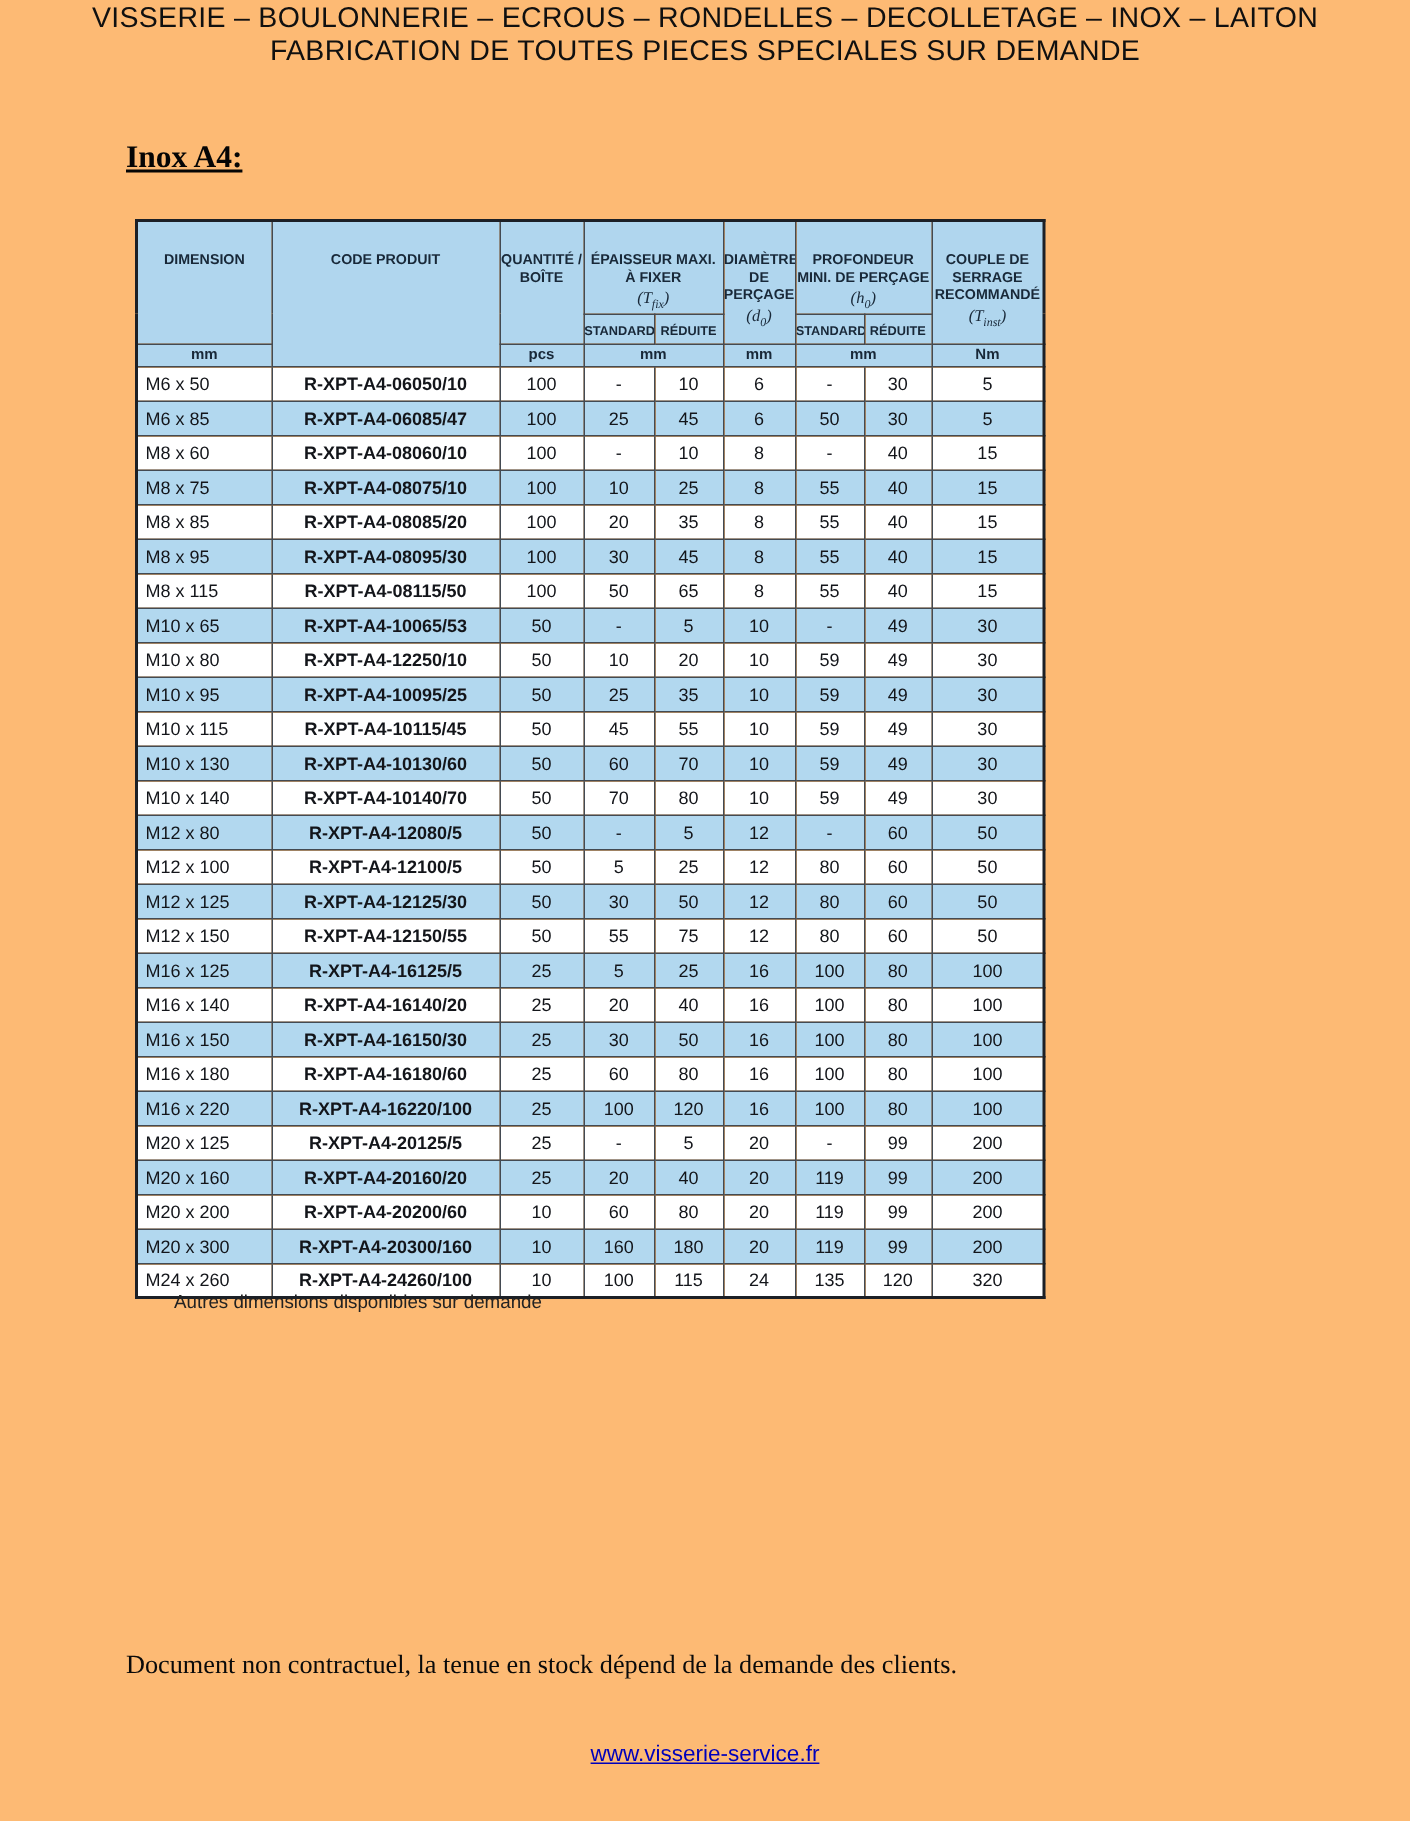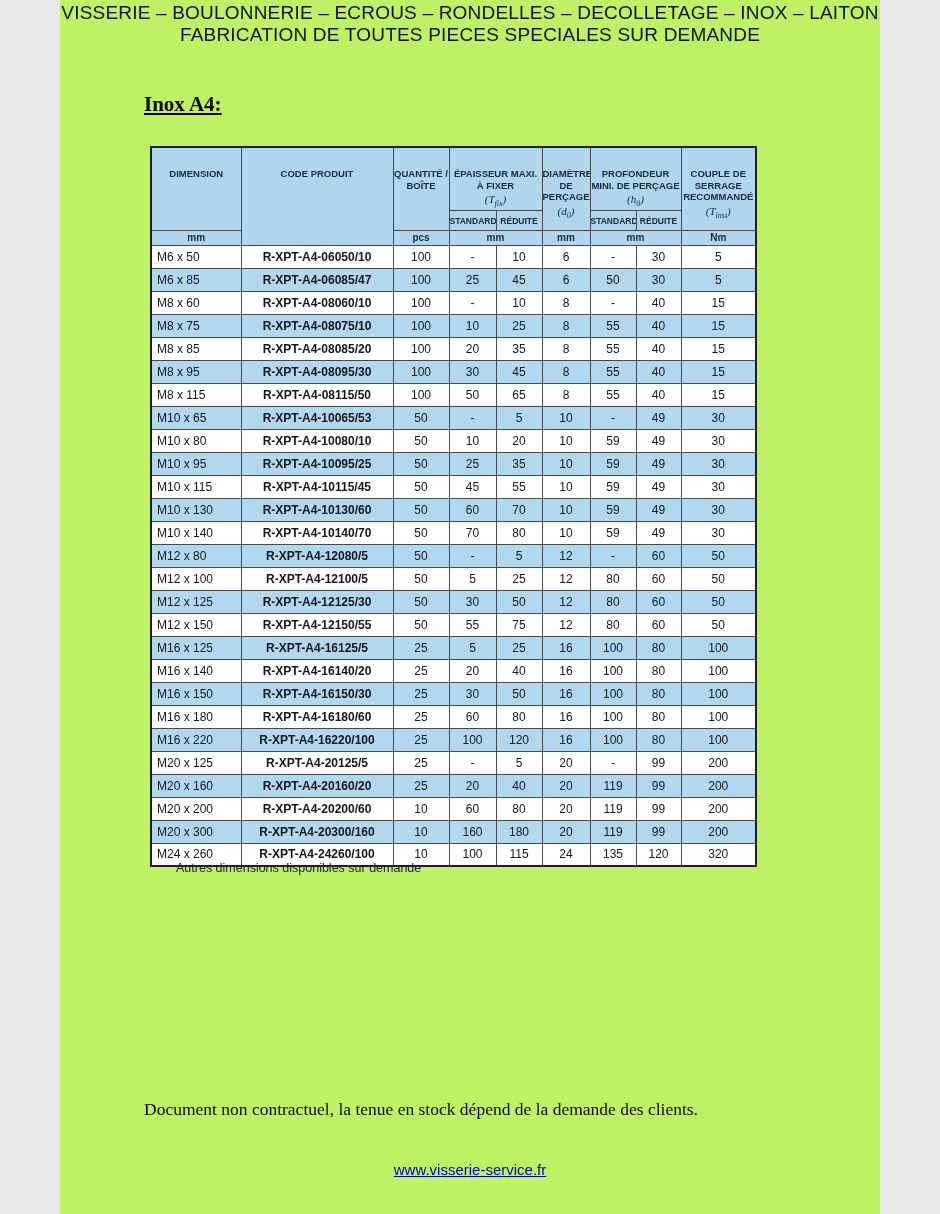--- a/index.html
+++ b/index.html
@@ -1,19 +1,19 @@
 <!DOCTYPE html>
 <html><head>
 <meta charset="utf-8">
 <style>
   * { margin:0; padding:0; box-sizing:border-box; }
   body { background:#e8e8e8; font-family:"Liberation Sans", sans-serif; }
   .page {
-    position:relative; width:820px; height:1214px; margin:0 auto;
-    background:#bef264; color:#141414; overflow:hidden;
+    position:relative; width:940px; height:1214px; margin:0 auto;
+    background:#fdba74; color:#141414; overflow:hidden;
   }
   .doc-header { position:absolute; top:2px; left:0; right:0; text-align:center;
     font-size:19px; line-height:22px; color:#101010; font-weight:400; letter-spacing:.2px; }
   .section-title { position:absolute; top:92px; left:84px;
     font-family:"Liberation Serif", serif; font-size:21px; font-weight:bold;
     text-decoration:underline; color:#050505; }
 
   .spec-table { position:absolute; top:146px; left:90px; width:605px;
     border-collapse:collapse; table-layout:fixed;
     border:2px solid #1c2026; }
@@ -193,21 +193,21 @@
           <td>50</td>
           <td>-</td>
           <td>5</td>
           <td>10</td>
           <td>-</td>
           <td>49</td>
           <td>30</td>
         </tr>
         <tr>
           <td class="c-dim">M10 x 80</td>
-          <td class="c-code">R-XPT-A4-10080/10</td>
+          <td class="c-code">R-XPT-A4-12250/10</td>
           <td>50</td>
           <td>10</td>
           <td>20</td>
           <td>10</td>
           <td>59</td>
           <td>49</td>
           <td>30</td>
         </tr>
         <tr>
           <td class="c-dim">M10 x 95</td>

